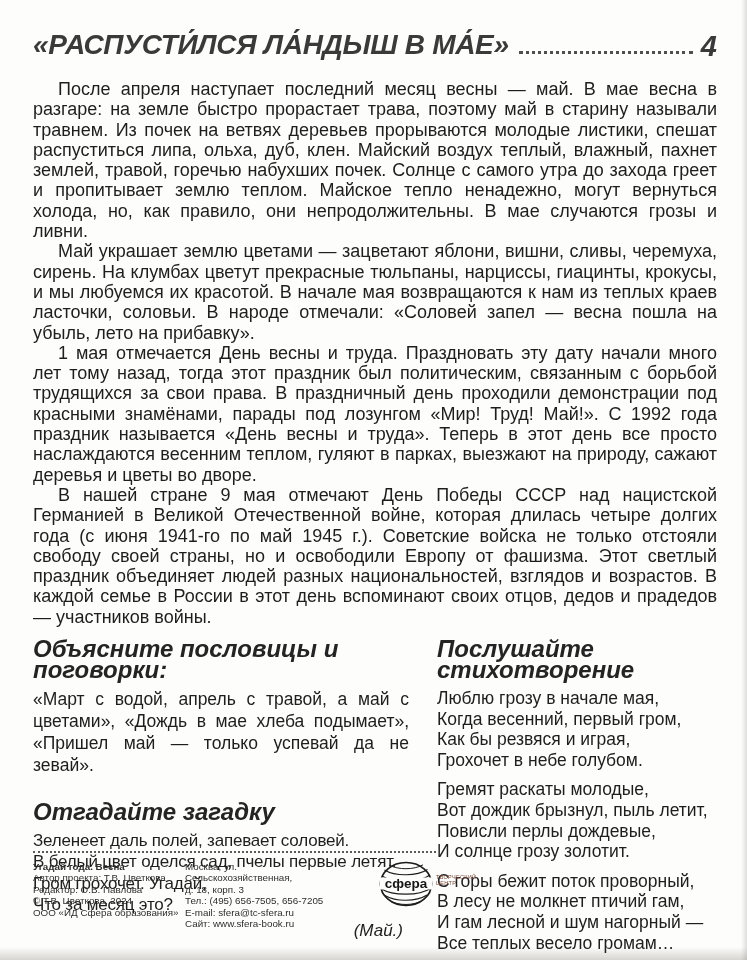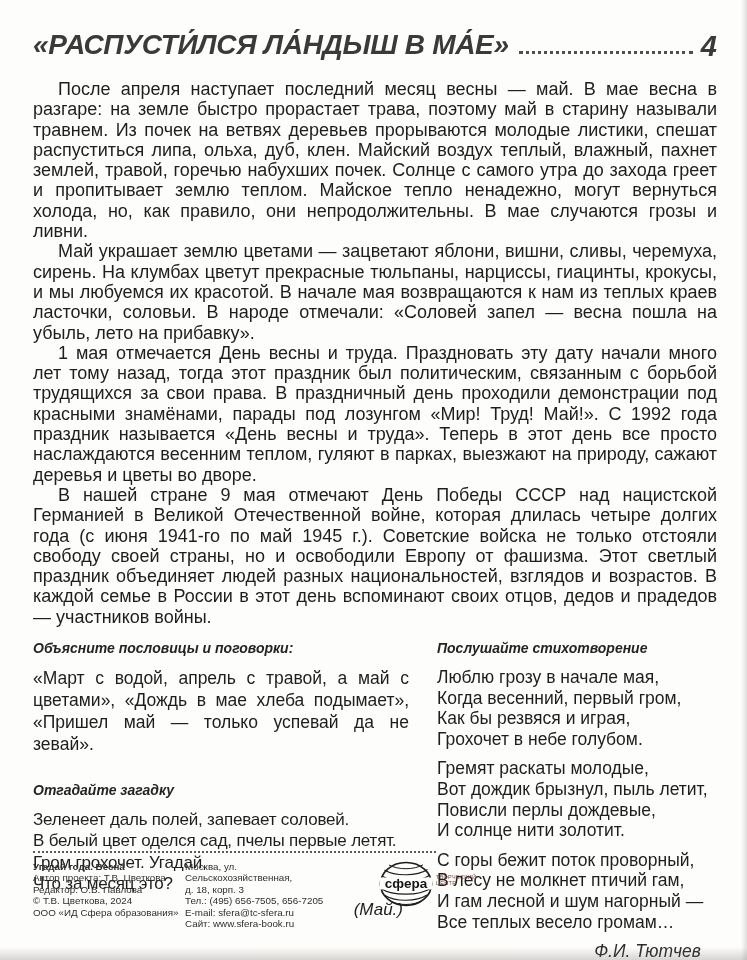--- a/index.html
+++ b/index.html
@@ -44,21 +44,21 @@
   .page-num { font-size:29px; font-weight:bold; font-style:italic; color:#3a3a3a; line-height:32px; }
 
   .body { margin-top:17px; font-size:18px; line-height:20.3px; text-align:justify; }
   .body p { margin:0; text-indent:25px; hyphens:auto; }
 
   .columns { display:flex; margin-top:11px; }
   .col-left { flex:0 0 376px; width:376px; }
   .col-right { margin-left:28px; flex:1; }
 
   .sec-heading {
-    margin:0 0 8px 0; font-size:14px; line-height:21px;
+    margin:0 0 8px 0; font-size:24px; line-height:21px;
     font-weight:bold; font-style:italic; color:#242424;
   }
   .proverbs { margin:0 0 25px 0; font-size:17.5px; line-height:22px; text-align:justify; }
   .lines { white-space:pre-line; }
   .riddle { font-size:17px; line-height:21.3px; letter-spacing:-0.2px; }
   .riddle-answer { font-style:italic; text-align:right; font-size:17px; margin-top:6px; padding-right:6px; }
 
   .stanza { font-size:17.5px; line-height:20.6px; margin-bottom:9px; }
   .poem-author { font-style:italic; text-align:right; font-size:17.5px; padding-right:16px; margin-top:3px; color:#2a2a2a; }
 
@@ -112,21 +112,21 @@
 
       <div class="col-right">
         <h2 class="sec-heading">Послушайте стихотворение</h2>
         <div class="stanza lines">Люблю грозу в начале мая,
 Когда весенний, первый гром,
 Как бы резвяся и играя,
 Грохочет в небе голубом.</div>
         <div class="stanza lines">Гремят раскаты молодые,
 Вот дождик брызнул, пыль летит,
 Повисли перлы дождевые,
-И солнце нити золотит.</div>
+И солнце грозу золотит.</div>
         <div class="stanza lines">С горы бежит поток проворный,
 В лесу не молкнет птичий гам,
 И гам лесной и шум нагорный —
 Все теплых весело громам…</div>
         <div class="poem-author">Ф.И. Тютчев</div>
       </div>
 
     </div>
   </div>
 

